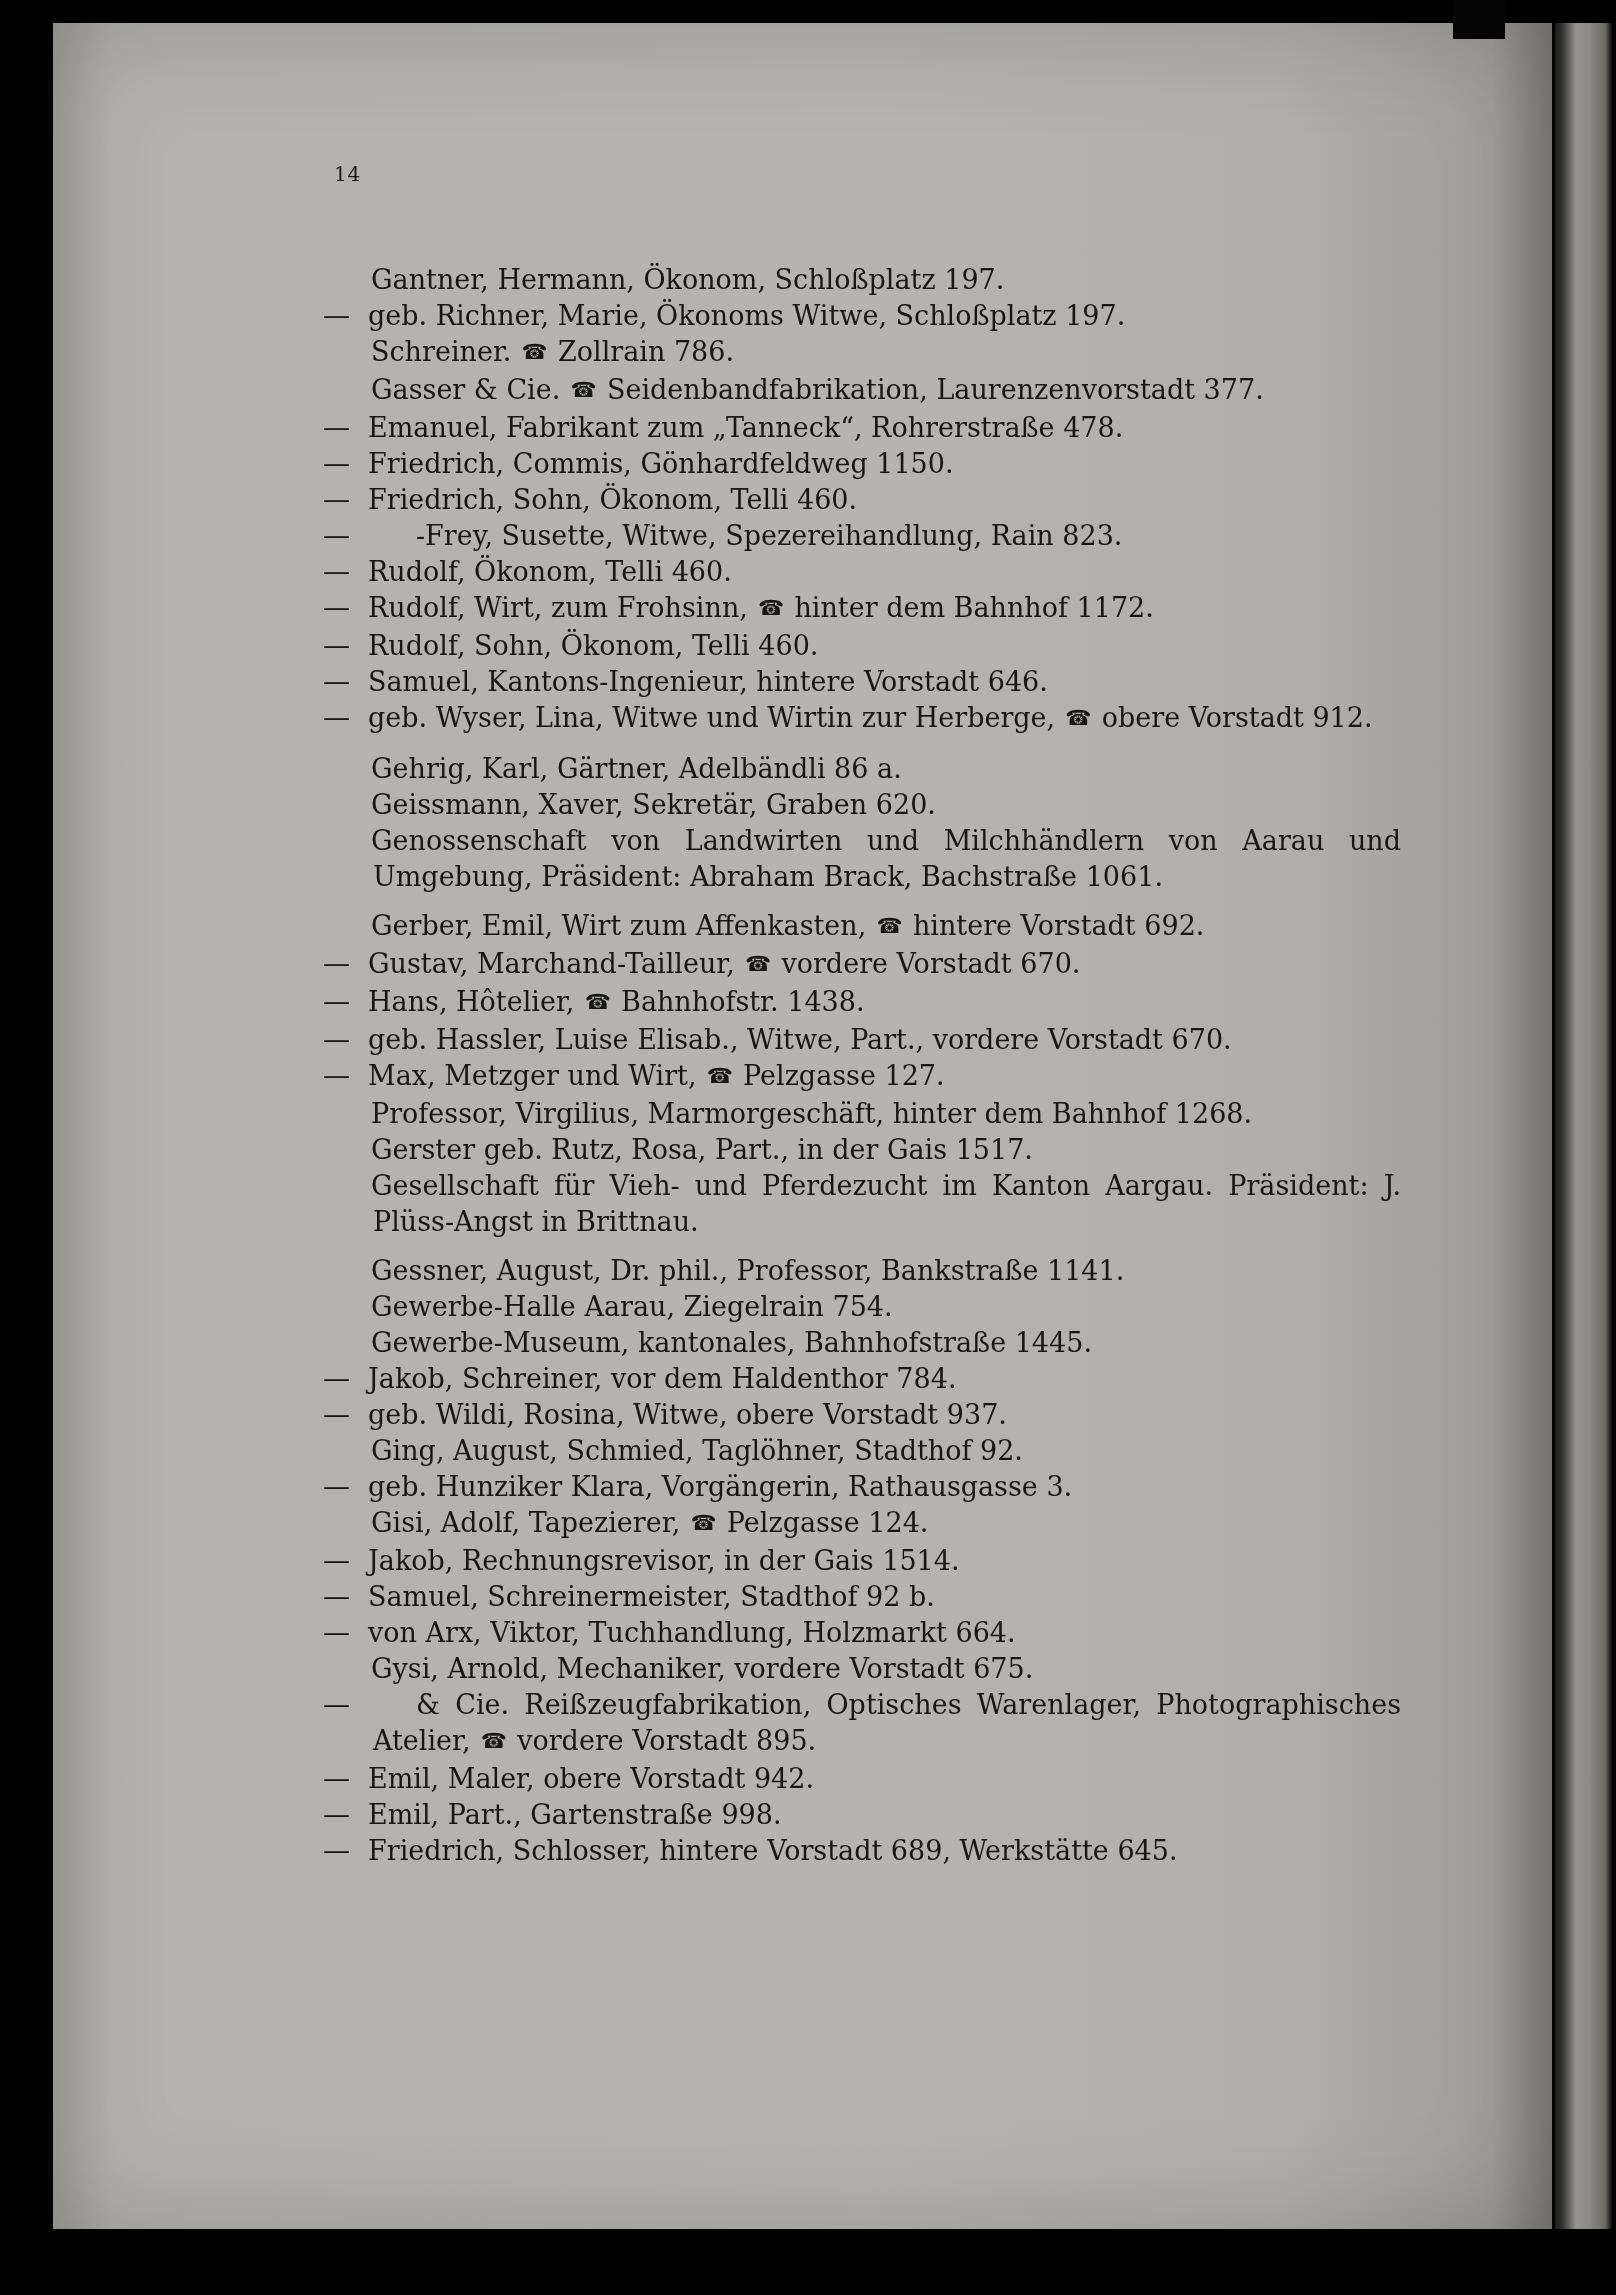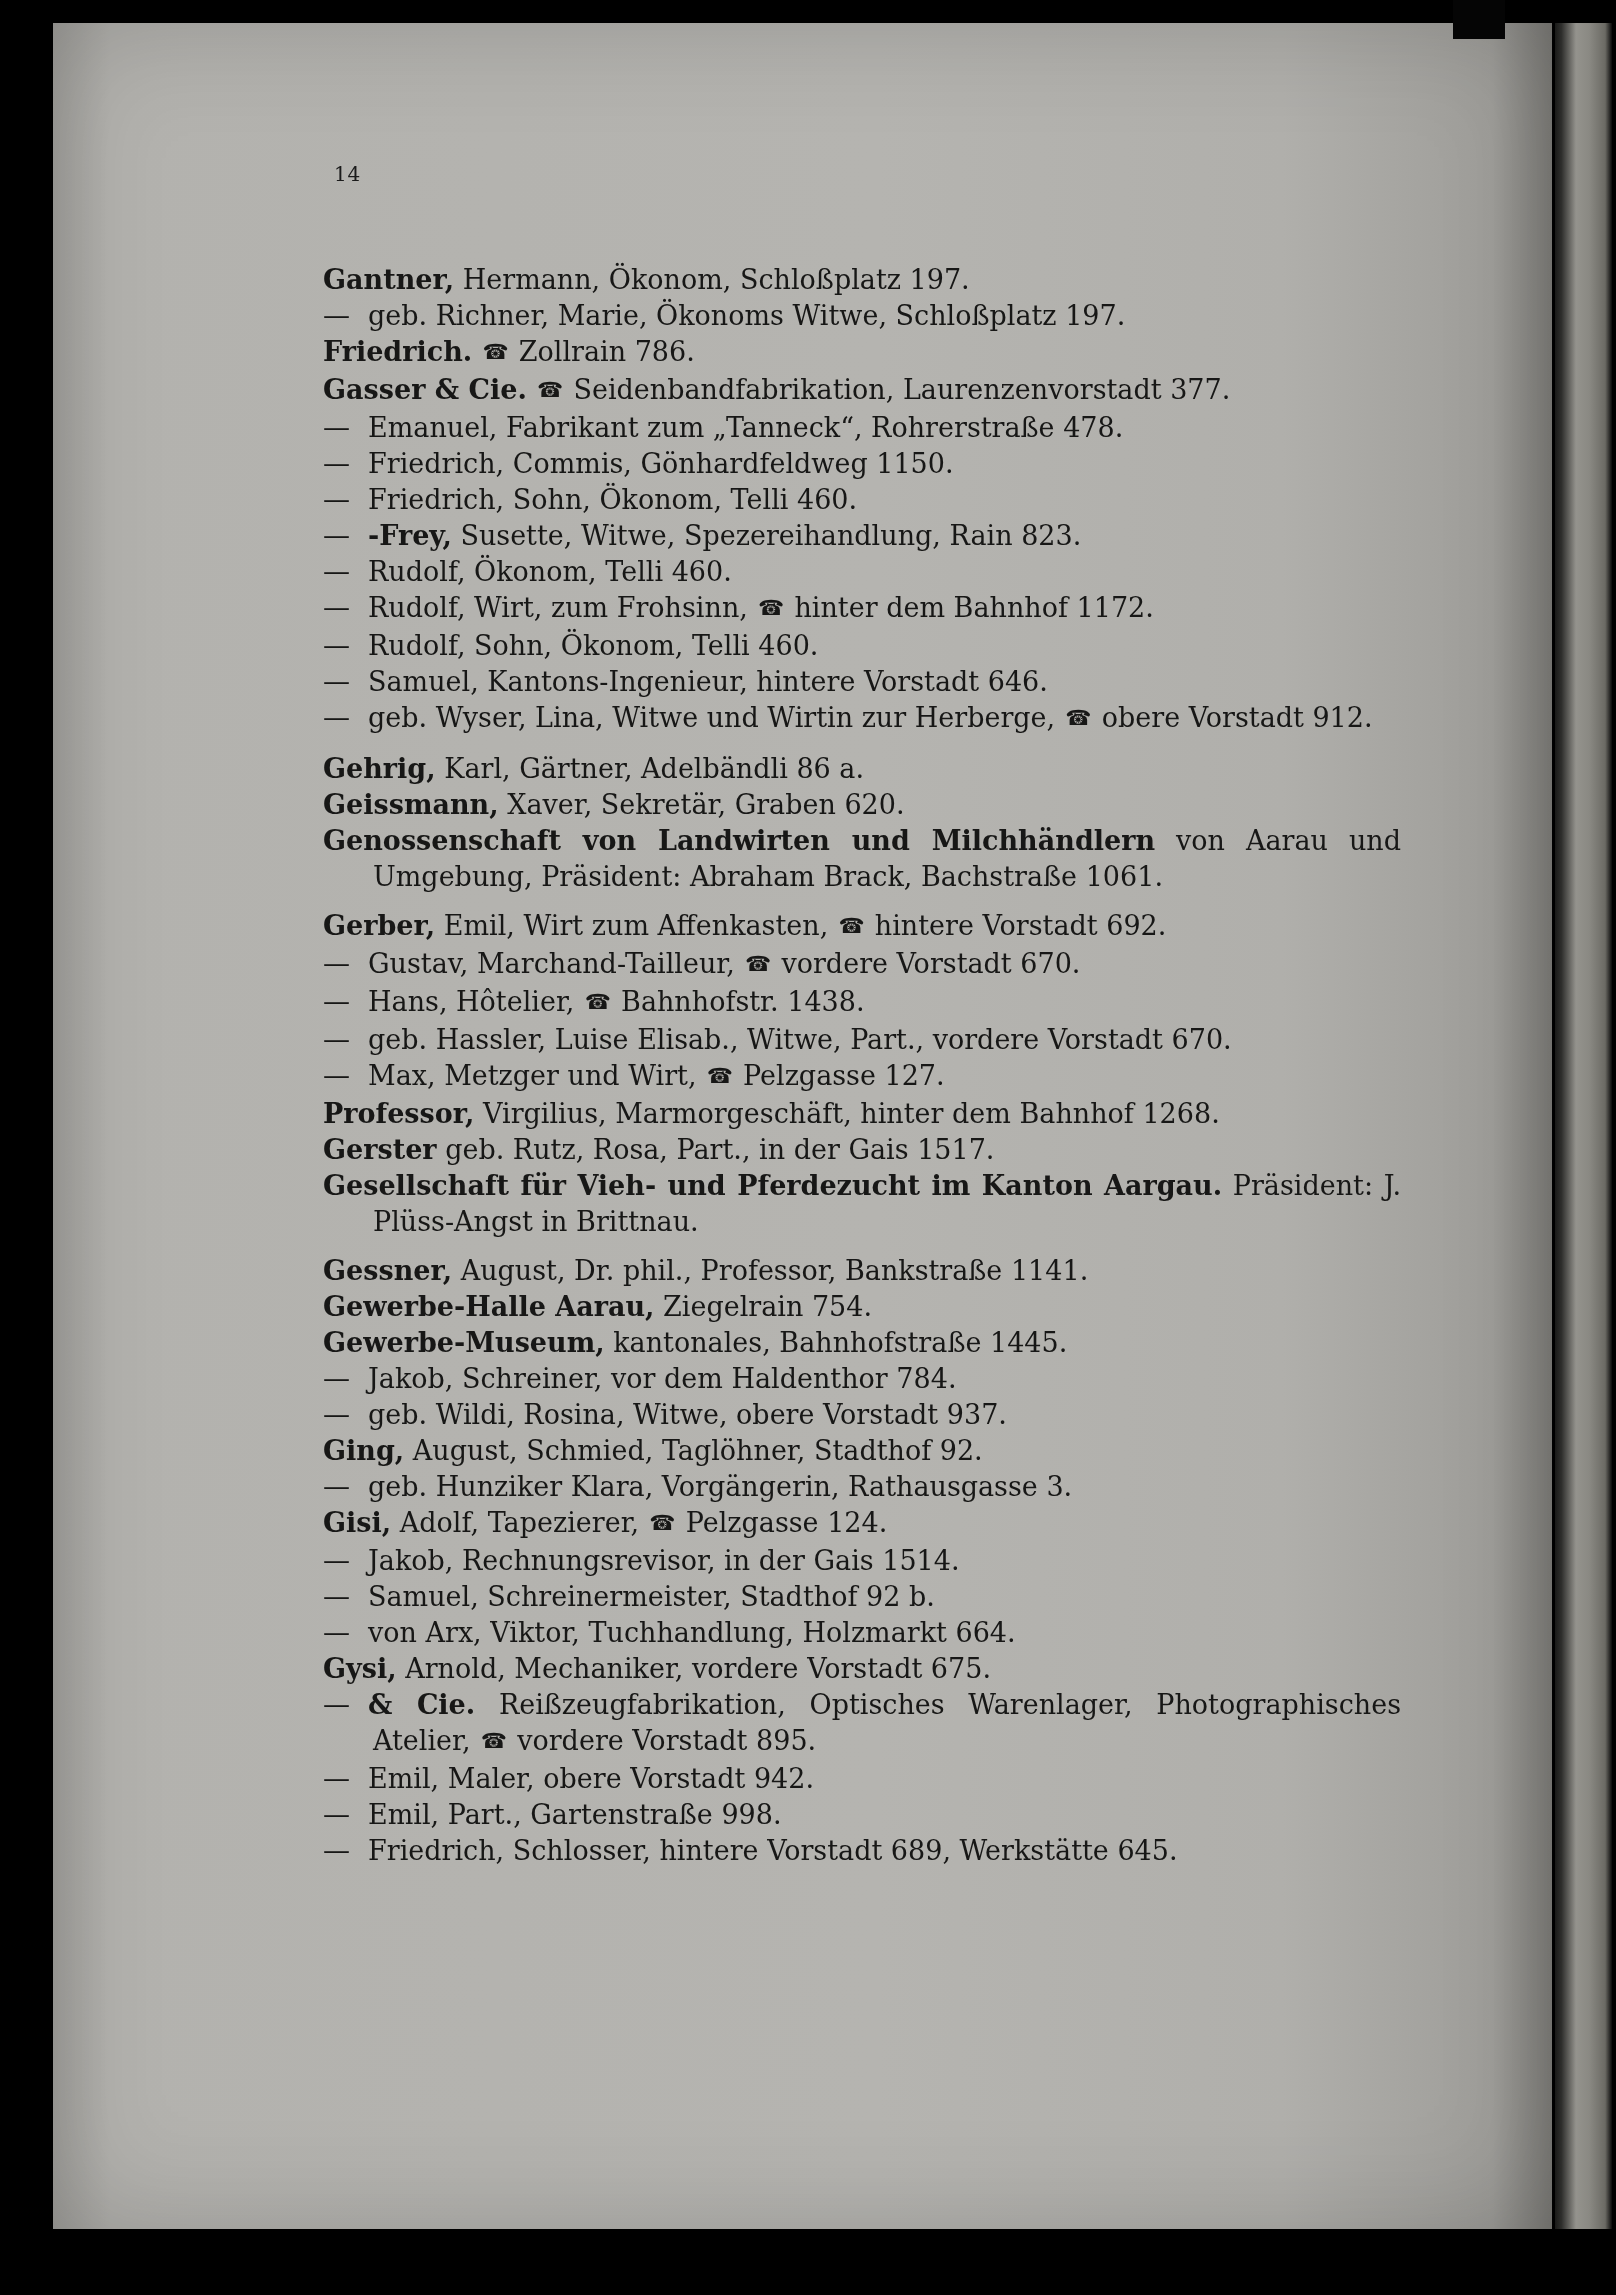--- a/index.html
+++ b/index.html
@@ -47,38 +47,38 @@
     font-size:27px;
     line-height:36px;
     color:#171716;
     text-align:justify;
   }
   .entry {
     padding-left:50px;
     text-indent:-50px;
   }
   .entry.gap { margin-top:13px; }
-  .entry b { font-weight:bold; }
+  .entry b { font-weight:normal;margin-left:48px; }
   .dash { margin-right:18px; }
   .phone {
     font-family:"DejaVu Sans","Liberation Sans",sans-serif;
     font-size:0.78em;
     position:relative; top:-1.6px;
     margin:0 1.6px;
   }
 </style>
 </head>
 <body>
 
 <div class="paper">
   <div class="pagenum" style="position:absolute; left:281px; top:139px;">14</div>
   <div class="content" style="left:270px; top:239px;">
       <div class="entry"><b>Gantner,</b> Hermann, Ökonom, Schloßplatz 197.</div>
       <div class="entry"><span class="dash">—</span>geb. Richner, Marie, Ökonoms Witwe, Schloßplatz 197.</div>
-      <div class="entry"><b>Friedrich.</b> <span class="phone">☎</span> Zollrain 786.</div>
+      <div class="entry"><b>Schreiner.</b> <span class="phone">☎</span> Zollrain 786.</div>
       <div class="entry"><b>Gasser &amp; Cie.</b> <span class="phone">☎</span> Seidenbandfabrikation, Laurenzenvorstadt 377.</div>
       <div class="entry"><span class="dash">—</span>Emanuel, Fabrikant zum „Tanneck“, Rohrerstraße 478.</div>
       <div class="entry"><span class="dash">—</span>Friedrich, Commis, Gönhardfeldweg 1150.</div>
       <div class="entry"><span class="dash">—</span>Friedrich, Sohn, Ökonom, Telli 460.</div>
       <div class="entry"><span class="dash">—</span><b>-Frey,</b> Susette, Witwe, Spezereihandlung, Rain 823.</div>
       <div class="entry"><span class="dash">—</span>Rudolf, Ökonom, Telli 460.</div>
       <div class="entry"><span class="dash">—</span>Rudolf, Wirt, zum Frohsinn, <span class="phone">☎</span> hinter dem Bahnhof 1172.</div>
       <div class="entry"><span class="dash">—</span>Rudolf, Sohn, Ökonom, Telli 460.</div>
       <div class="entry"><span class="dash">—</span>Samuel, Kantons-Ingenieur, hintere Vorstadt 646.</div>
       <div class="entry"><span class="dash">—</span>geb. Wyser, Lina, Witwe und Wirtin zur Herberge, <span class="phone">☎</span> obere Vorstadt 912.</div>

